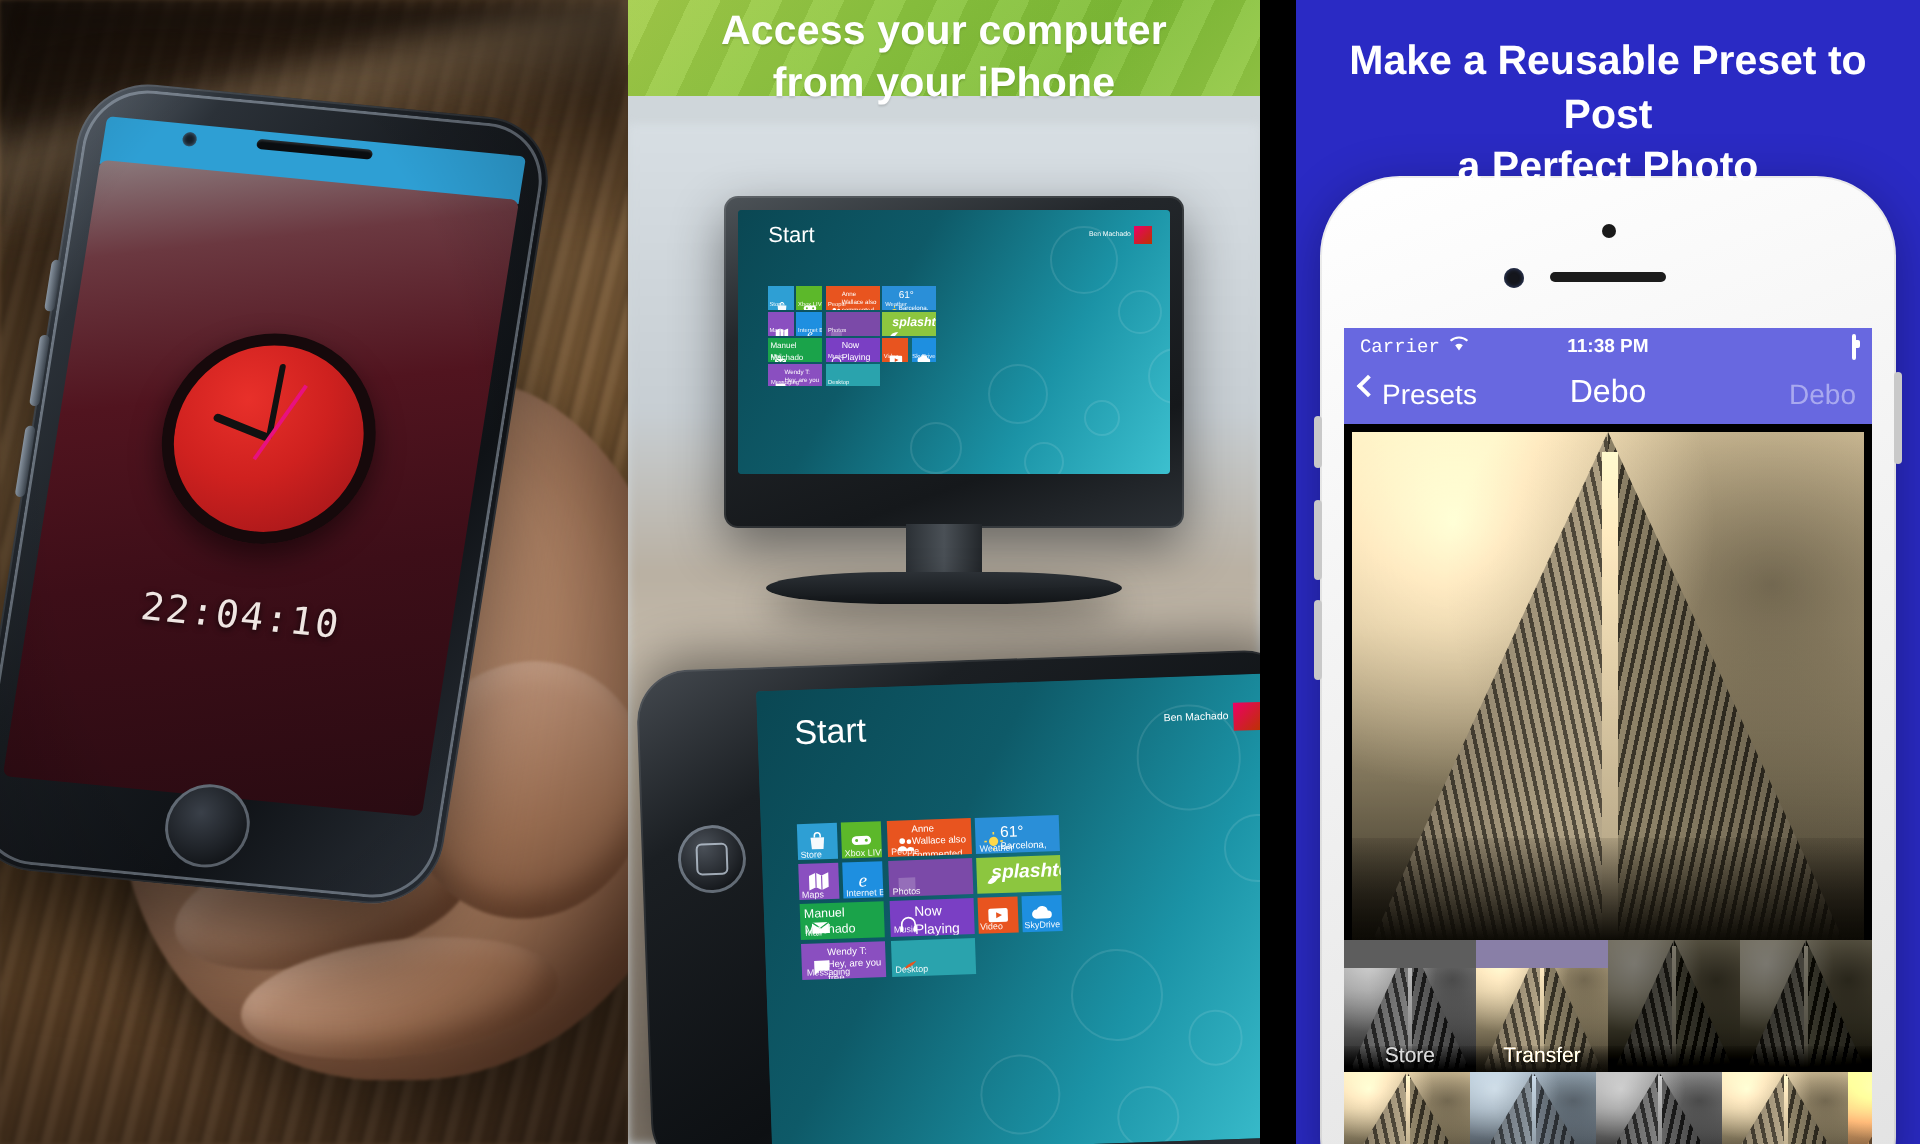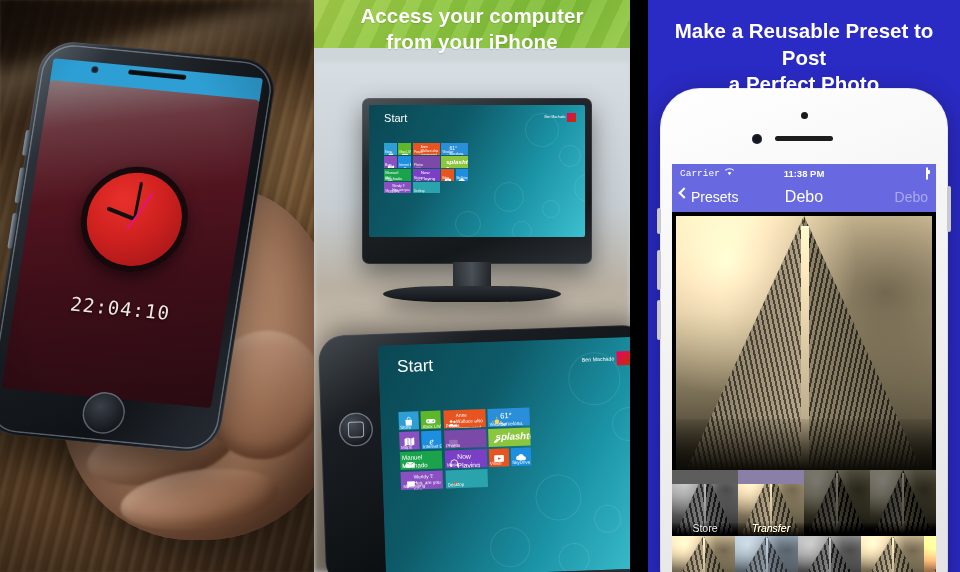--- a/index.html
+++ b/index.html
@@ -241,21 +241,21 @@
       linear-gradient(96deg,#55524a,#8e8b7e);}
   .bld .towerR { position:absolute; right:4%; bottom:0; width:46%; height:100%;
     clip-path:polygon(0 0, 100% 100%, 0 100%);
     background-image:
       repeating-linear-gradient(102deg, rgba(0,0,0,.5) 0 2px, rgba(255,255,255,.08) 2px 5px),
       linear-gradient(264deg,#3f3d36,#75735f);}
   .bld .spine { position:absolute; left:49%; bottom:0; width:3%; height:96%;
     background:linear-gradient(180deg,#ded8c4,#8b8777); }
   .bld .base { position:absolute; left:0; right:0; bottom:0; height:20%;
     background:linear-gradient(180deg,rgba(20,19,16,.1),#14130f); }
-  .sepia { filter:sepia(.55) contrast(1.1);font-style:italic; }
+  .sepia { filter:sepia(.55) contrast(1.1); }
   .noir  { filter:grayscale(1) contrast(1.25) brightness(.85); }
   .gold  { filter:sepia(1) saturate(1.9) hue-rotate(-12deg) brightness(1.05); }
   .cool  { filter:sepia(.25) saturate(.7) hue-rotate(160deg) brightness(.95); }
   .dark  { filter:brightness(.55) contrast(1.2); }
 </style>
 </head>
 <body>
 
 <div class="stage">
 

